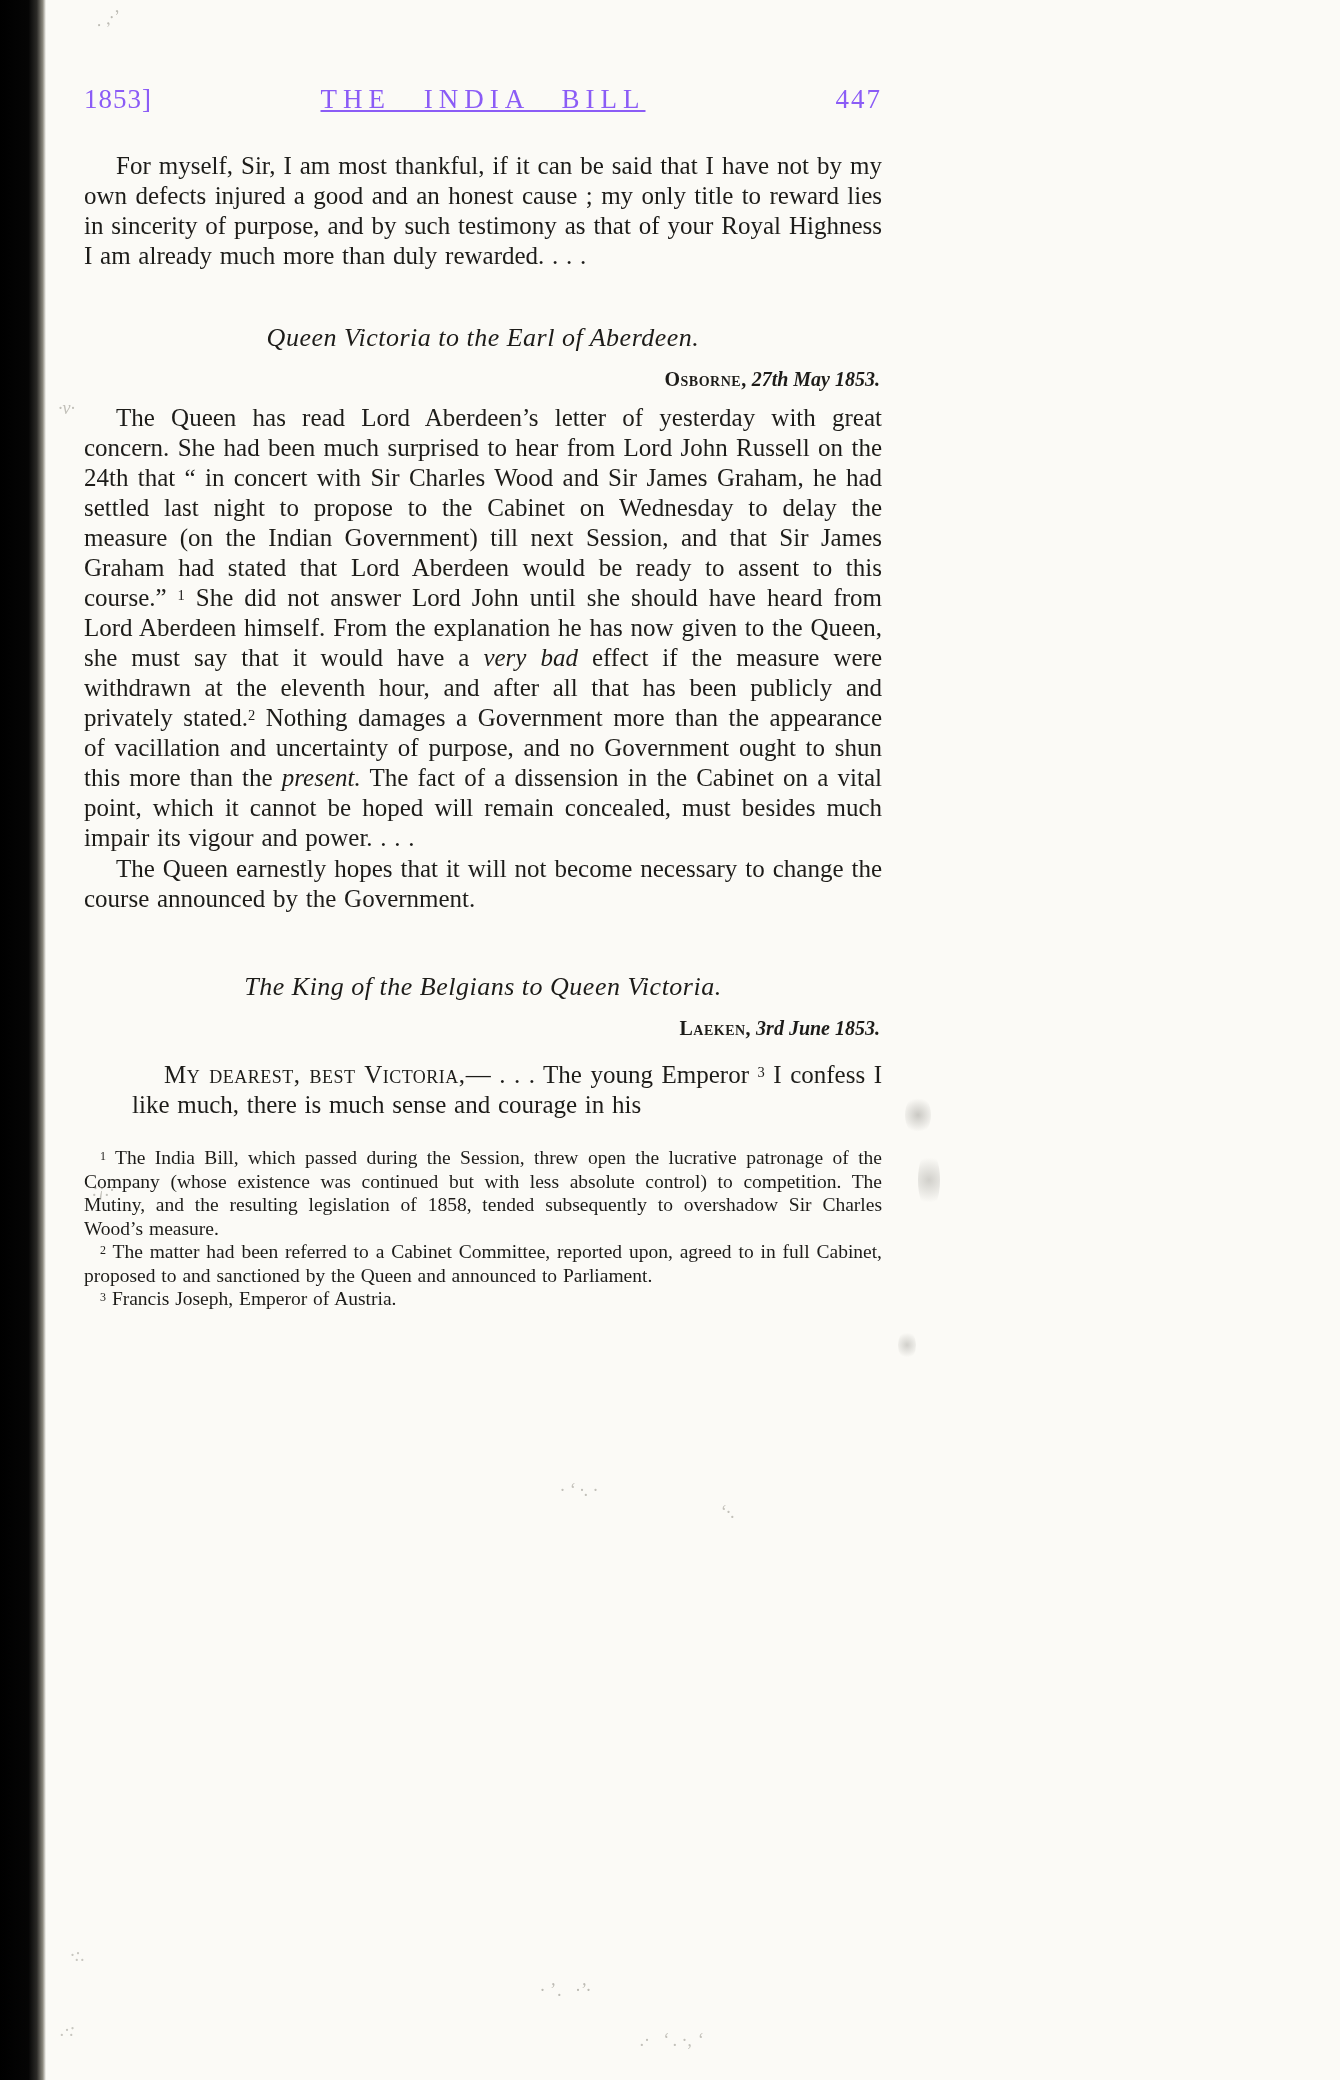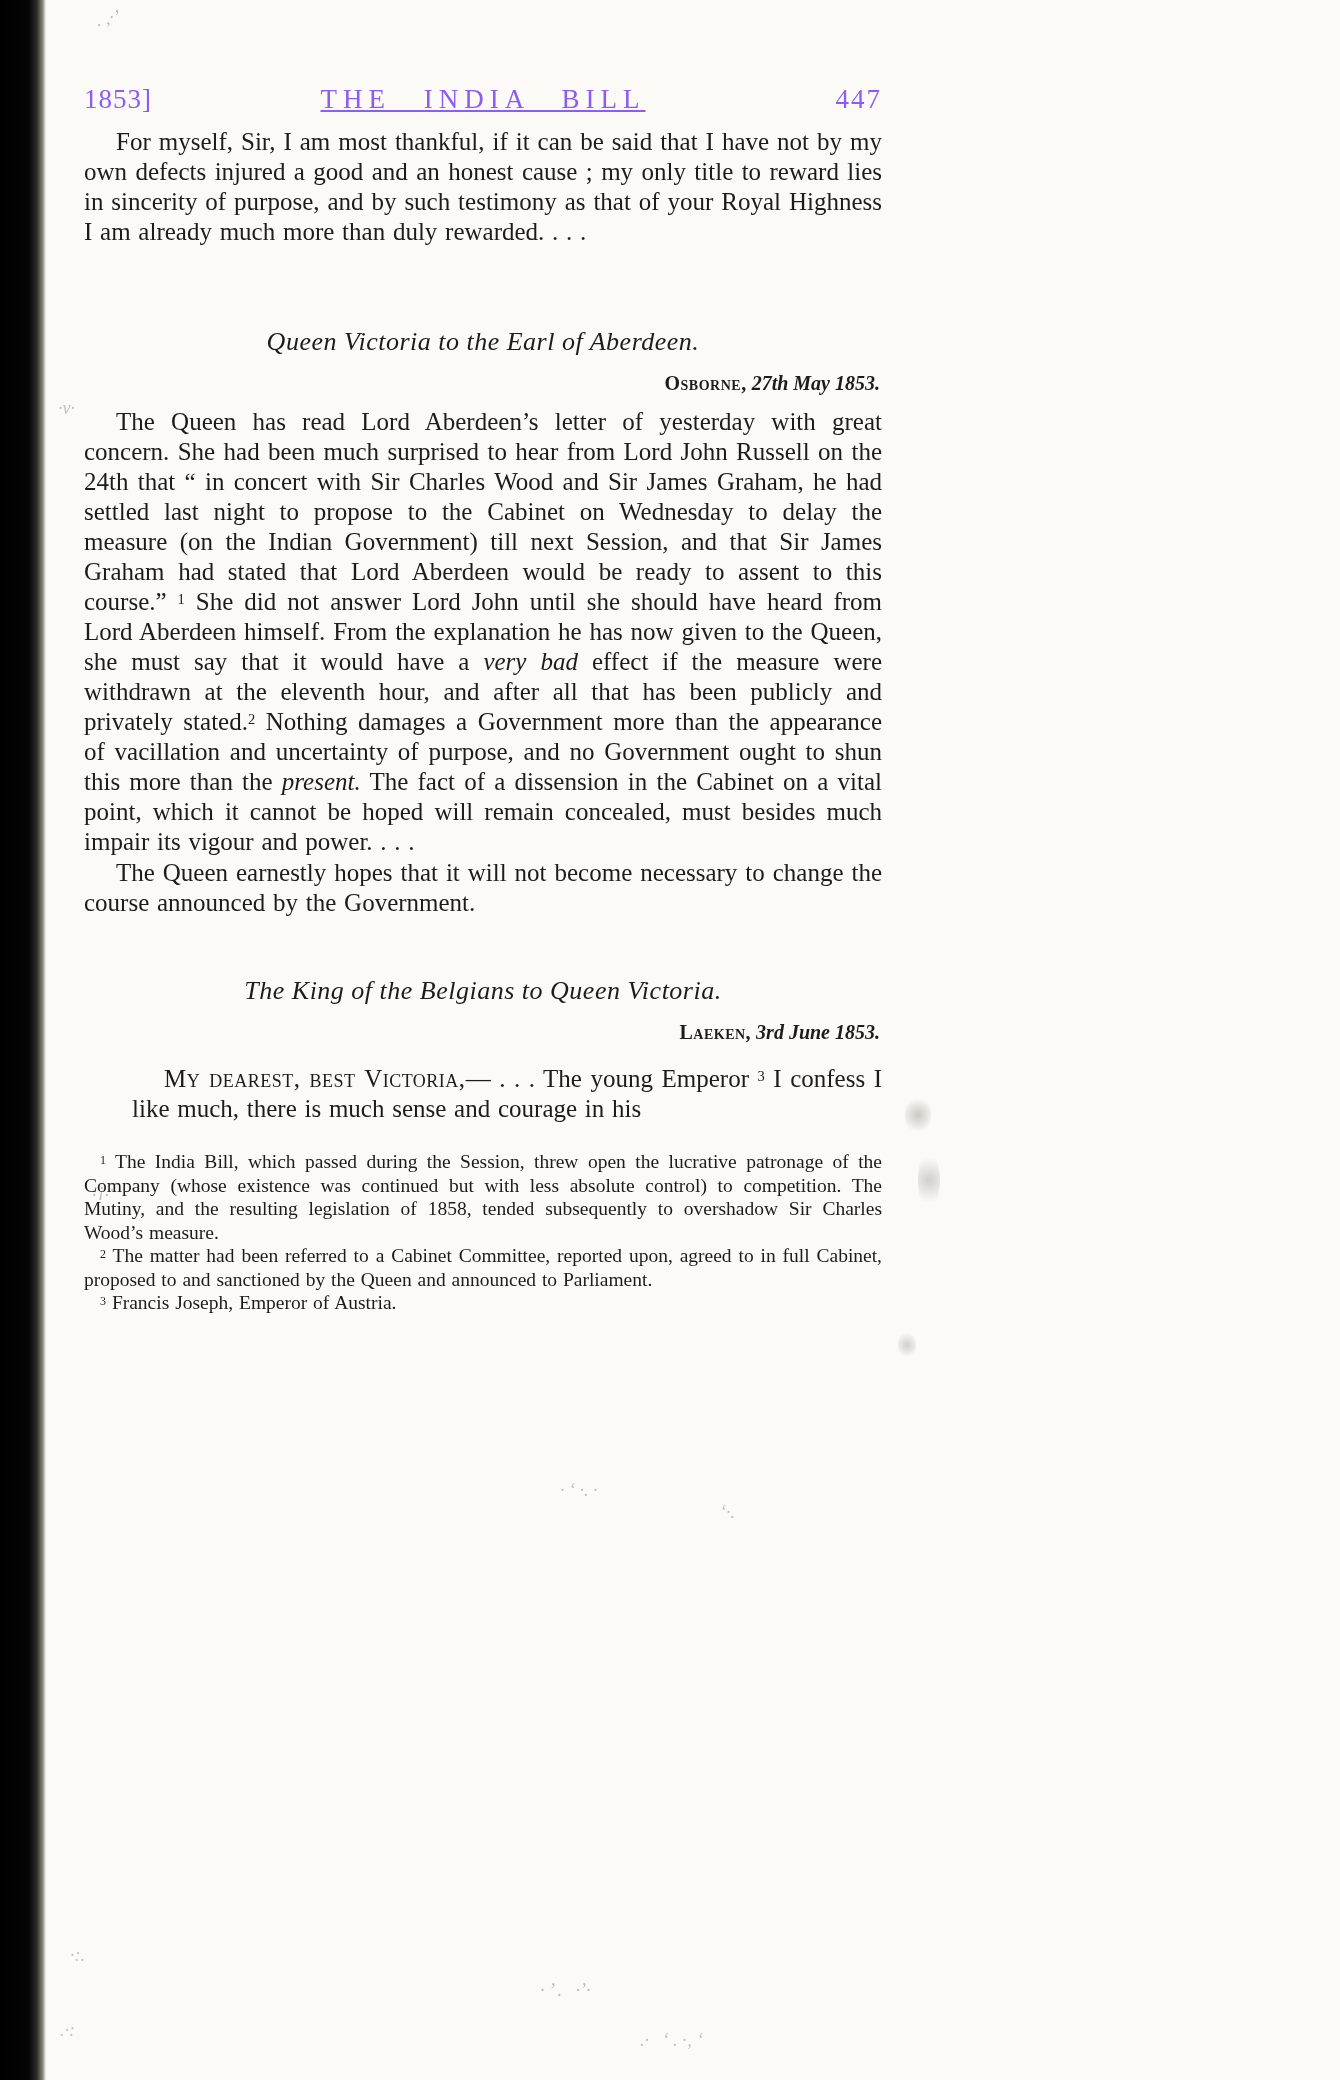--- a/index.html
+++ b/index.html
@@ -21,24 +21,24 @@
   .header-row{
     display:flex; align-items:baseline; font-size:27px; color:#8b5cf6;
   }
   .hdr-year{ width:140px; letter-spacing:1px; }
   .hdr-title{ flex:1; text-align:center; letter-spacing:6px; word-spacing:20px;text-decoration:underline; }
   .hdr-page{ width:140px; text-align:right; letter-spacing:2px; }
   p.body-para{
     font-size:25px; line-height:30px; text-align:justify; text-indent:32px;
     word-spacing:1.5px;
   }
-  .para1{ margin-top:12px; }
+  .para1{ margin-top:36px; }
   .signature{ float:right; font-variant:small-caps; letter-spacing:1px; padding-right:2px; }
   .letter-heading{
-    margin-top:80px; text-align:center; font-style:italic; font-weight:normal;
+    margin-top:52px; text-align:center; font-style:italic; font-weight:normal;
     font-size:26px; letter-spacing:0.5px;
   }
   .letter-heading.second{ margin-top:58px; }
   .dateline{ margin-top:15px; text-align:right; font-size:20px; padding-right:2px;font-weight:bold; }
   .smallcaps{ font-variant:small-caps; letter-spacing:0.5px; }
   .italic{ font-style:italic; }
   .rich-body{ margin-top:12px; }
   .closing-para{ margin-top:1px; }
   .salutation-para{ margin-top:20px;margin-left:48px; }
   sup{

